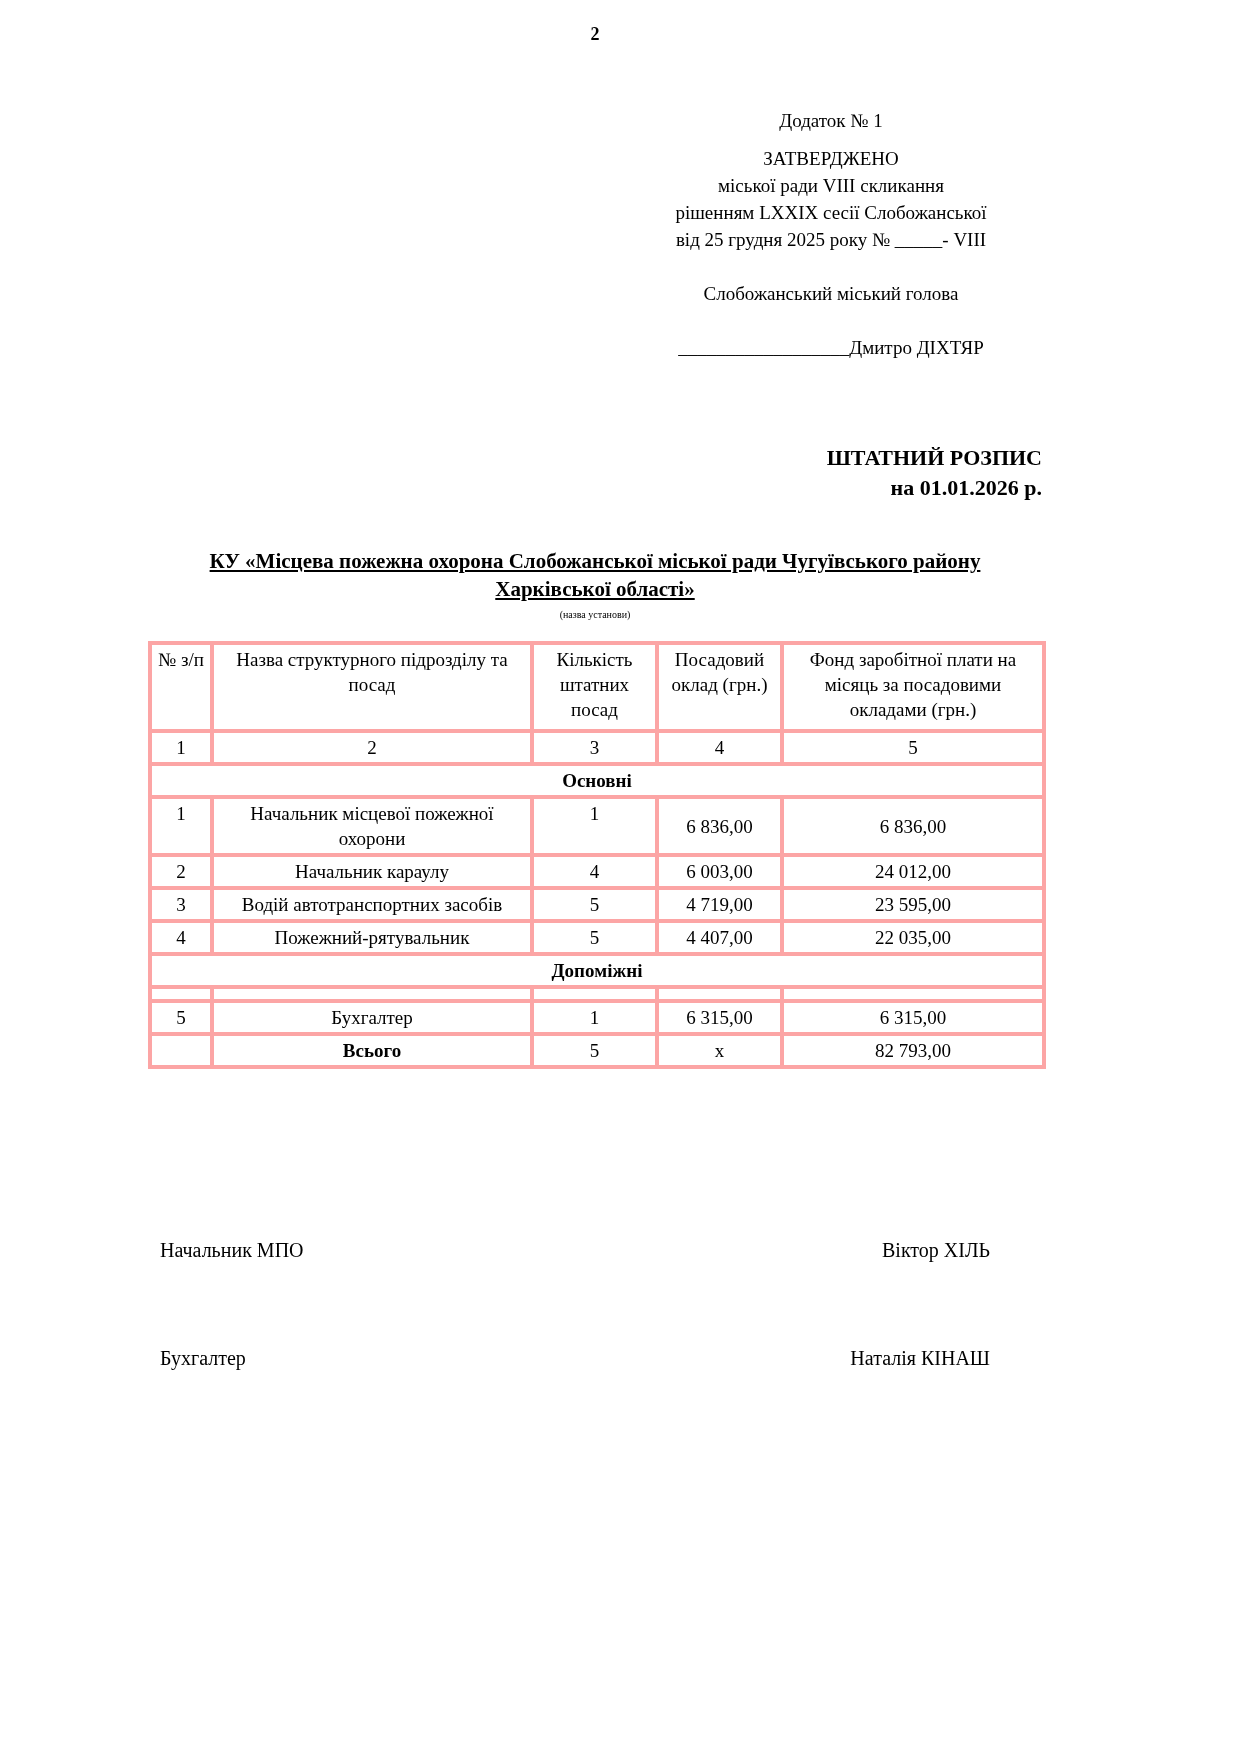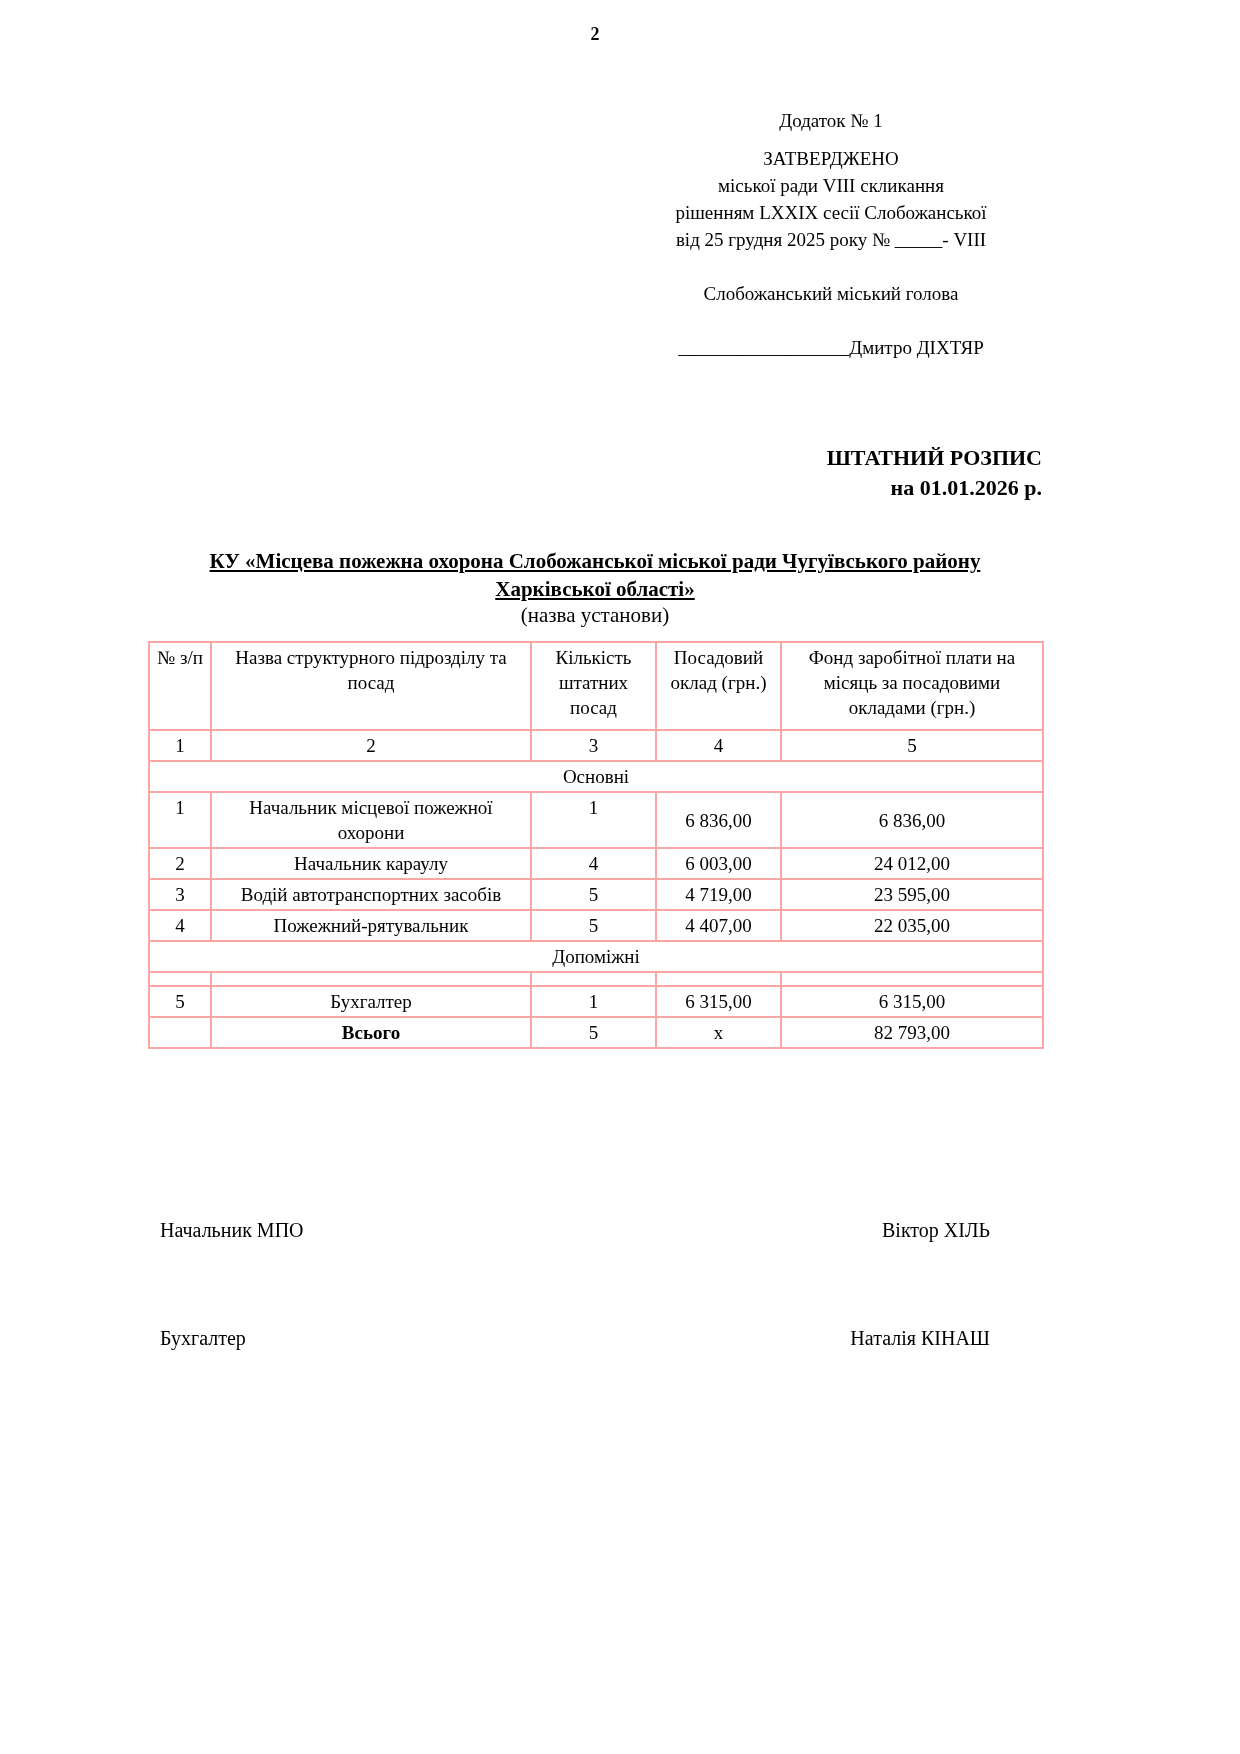--- a/index.html
+++ b/index.html
@@ -43,45 +43,45 @@
   
   .institution { margin-top: 44px; text-align: center; }
   .inst-name {
     font-weight: bold;
     font-size: 21px;
     line-height: 28px;
     text-decoration: underline;
     max-width: 860px;
     margin: 0 auto;
   }
-  .inst-caption { font-size: 21px; line-height: 20px; margin-top: 2px; }
+  .inst-caption { font-size: 10px; line-height: 20px; margin-top: 2px; }
   
   table.staff-table {
     margin-top: 16px;
     border-collapse: collapse;
     table-layout: fixed;
     width: 894px;
     font-size: 19px;
     line-height: 25px;
   }
   table.staff-table th,
   table.staff-table td {
-    border: 2px solid #fca5a5;
+    border: 4px solid #fca5a5;
     padding: 2px 6px;
     text-align: center;
     vertical-align: middle;
     overflow: hidden;
   }
   table.staff-table th {
     font-weight: normal;
     vertical-align: top;
     height: 88px;
   }
   table.staff-table tr.numbers-row td { height: 28px; }
-  table.staff-table tr.section-row td { height: 24px; }
+  table.staff-table tr.section-row td { height: 24px; font-weight: bold; }
   table.staff-table td.cell-num,
   table.staff-table td.cell-count { vertical-align: top; }
   table.staff-table tr.spacer-row td { height: 14px; padding: 0; }
   table.staff-table tr.data-row td { height: 30px; }
   table.staff-table td.bold { font-weight: bold; }
   
   .sig-row {
     display: flex;
     justify-content: space-between;
     font-size: 20px;

